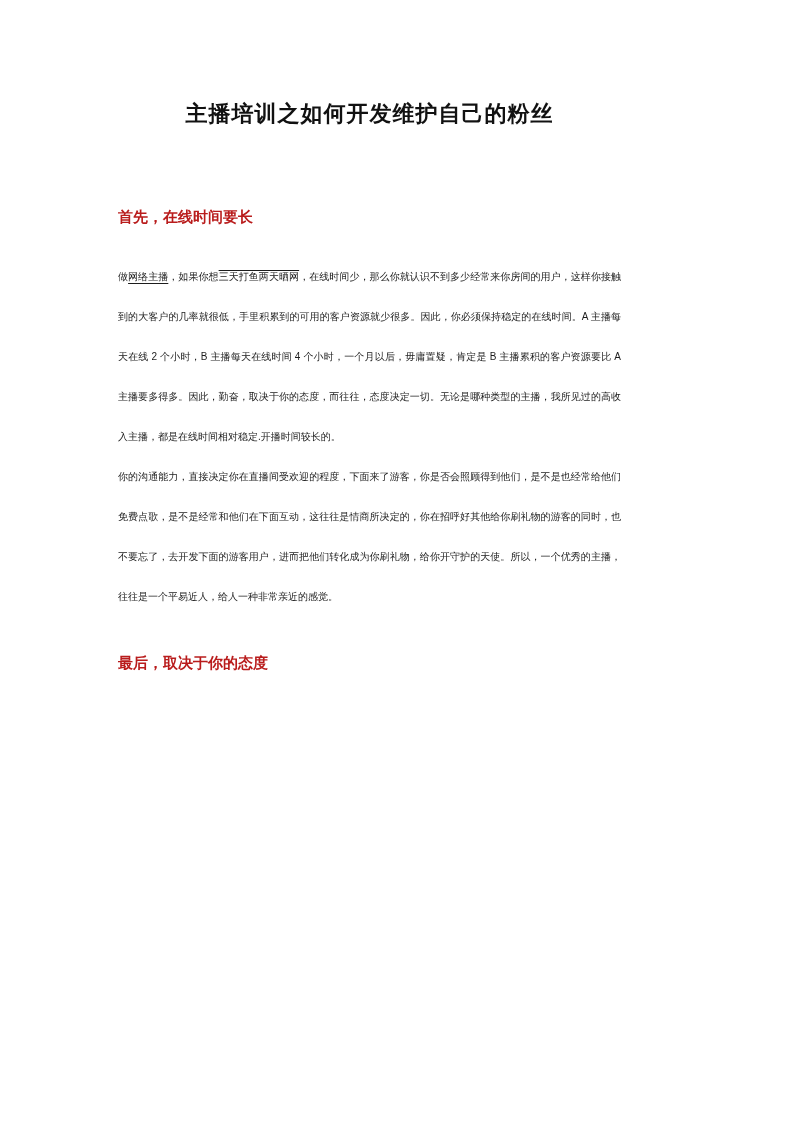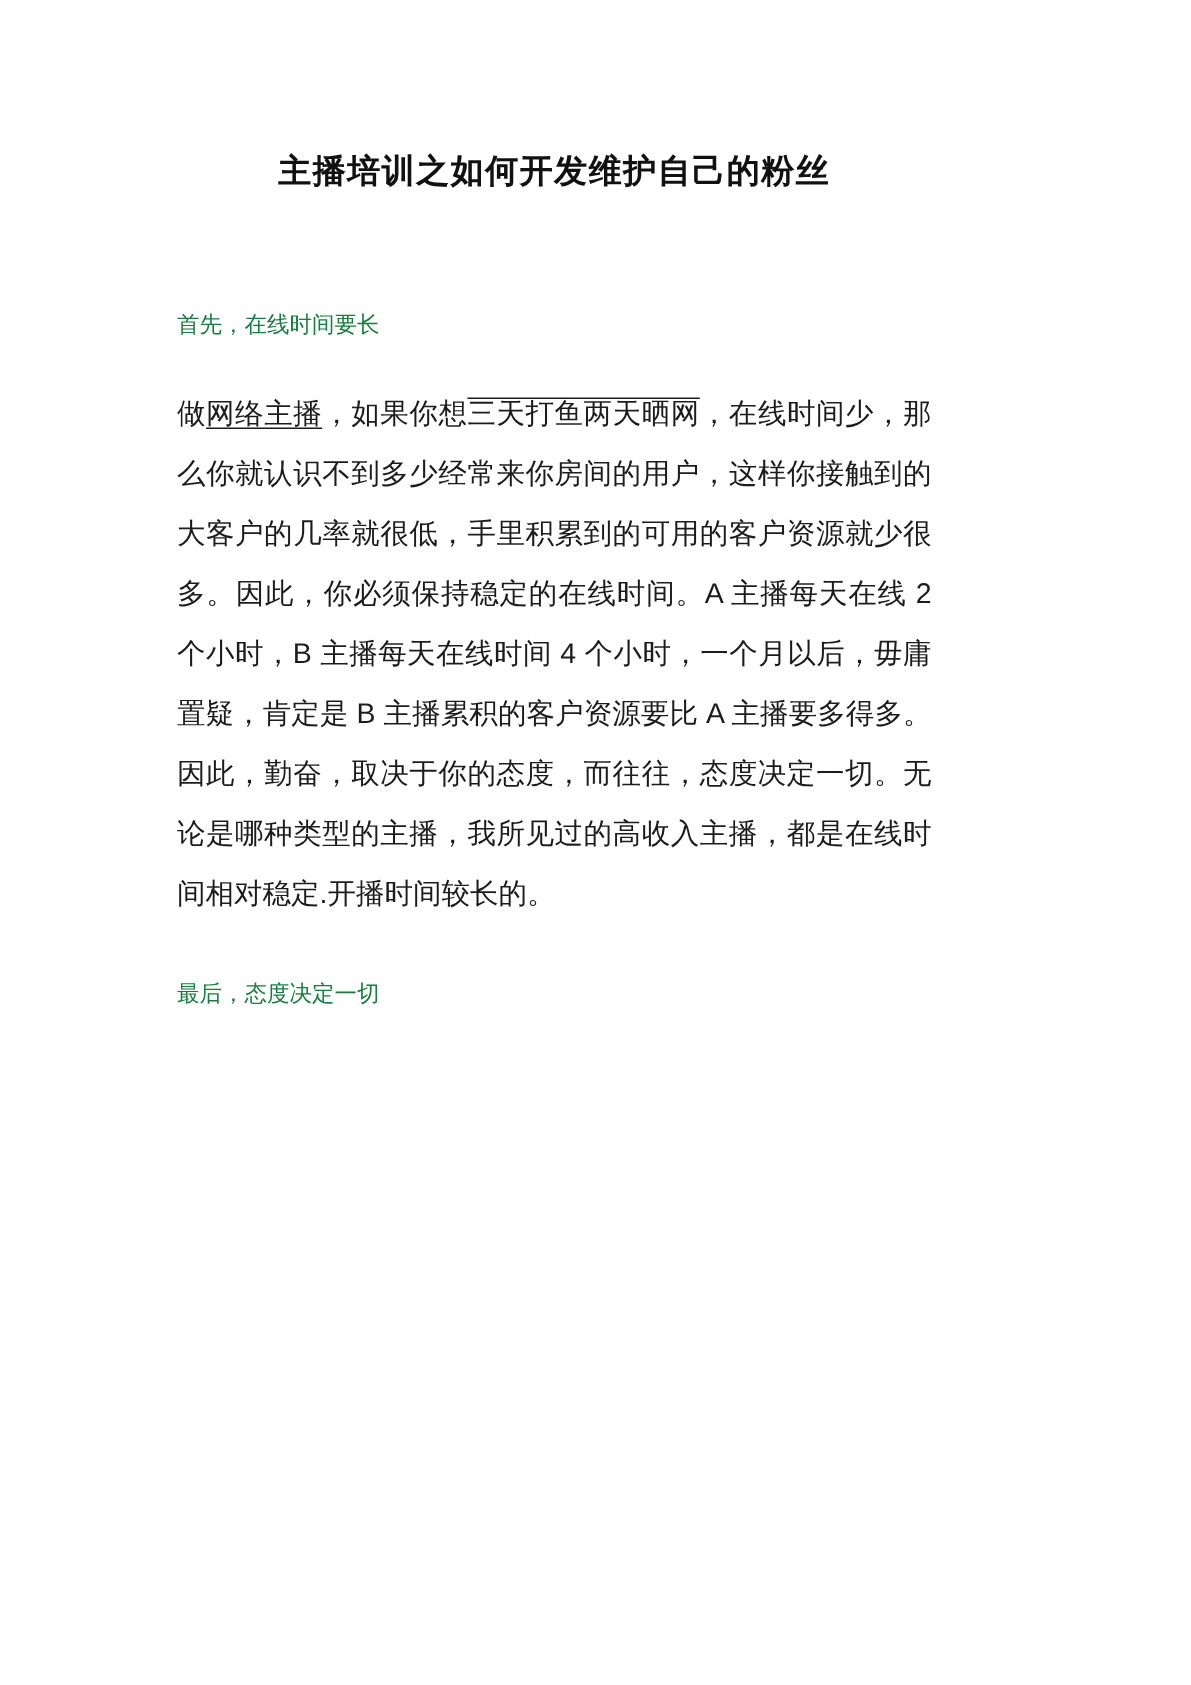--- a/index.html
+++ b/index.html
@@ -26,30 +26,30 @@
     font-size: 22px;
     font-weight: bold;
     line-height: 40px;
     text-align: center;
     letter-spacing: 1px;
     color: #111111;
   }
   .section-heading {
     margin: 26px 0 20px 0;
     font-size: 15px;
-    font-weight: normal;
+    font-weight: bold;
     line-height: 40px;
-    color: #15803d;
+    color: #b91c1c;
   }
   .section-heading.first {
     margin-top: 63px;
   }
   .body-paragraph {
     margin: 0;
-    font-size: 19px;
+    font-size: 10px;
     line-height: 40px;
     text-align: justify;
     text-justify: inter-ideograph;
     color: #1c1c1c;
   }
   .seg-underline {
     text-decoration: underline;
     text-underline-offset: 3px;
     text-decoration-thickness: 1px;
   }
@@ -59,15 +59,16 @@
   }
 </style>
 </head>
 <body>
 
 <div class="page">
   <h1 class="doc-title">主播培训之如何开发维护自己的粉丝</h1>
   <div id="sections">
       <h2 class="section-heading first">首先，在线时间要长</h2>
       <p class="body-paragraph"><span>做</span><span class="seg-underline">网络主播</span><span>，如果你想</span><span class="seg-overline">三天打鱼两天晒网</span><span>，在线时间少，那么你就认识不到多少经常来你房间的用户，这样你接触到的大客户的几率就很低，手里积累到的可用的客户资源就少很多。因此，你必须保持稳定的在线时间。A 主播每天在线 2 个小时，B 主播每天在线时间 4 个小时，一个月以后，毋庸置疑，肯定是 B 主播累积的客户资源要比 A 主播要多得多。因此，勤奋，取决于你的态度，而往往，态度决定一切。无论是哪种类型的主播，我所见过的高收入主播，都是在线时间相对稳定.开播时间较长的。</span></p>
-      <h2 class="section-heading">最后，态度决定一切</h2>
+      <p class="body-paragraph"><span>你的沟通能力，直接决定你在直播间受欢迎的程度，下面来了游客，你是否会照顾得到他们，是不是也经常给他们免费点歌，是不是经常和他们在下面互动，这往往是情商所决定的，你在招呼好其他给你刷礼物的游客的同时，也不要忘了，去开发下面的游客用户，进而把他们转化成为你刷礼物，给你开守护的天使。所以，一个优秀的主播，往往是一个平易近人，给人一种非常亲近的感觉。</span></p>
+      <h2 class="section-heading">最后，取决于你的态度</h2>
     </div>
 </div>
 
 </body></html>

